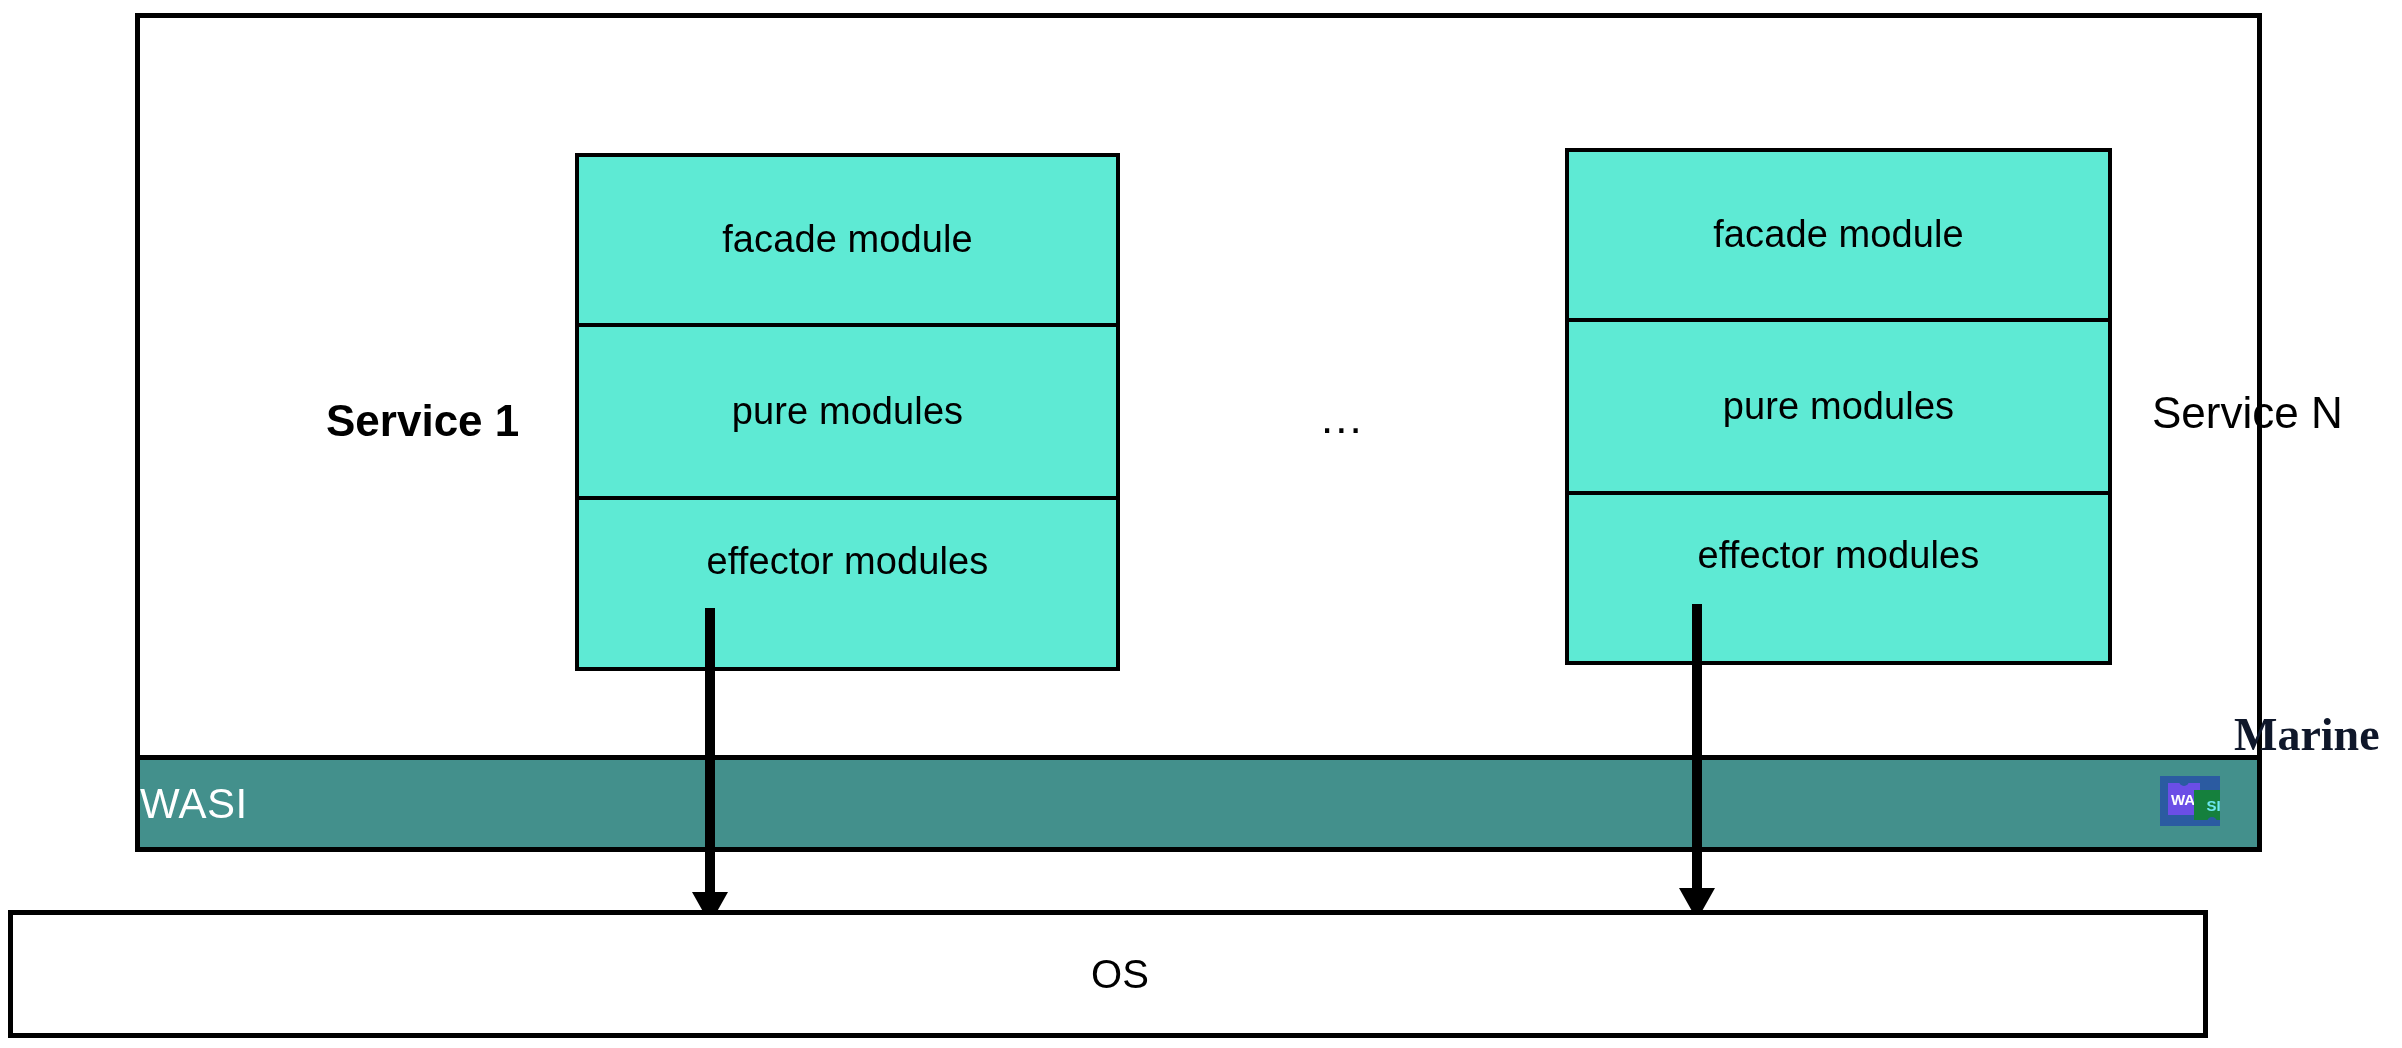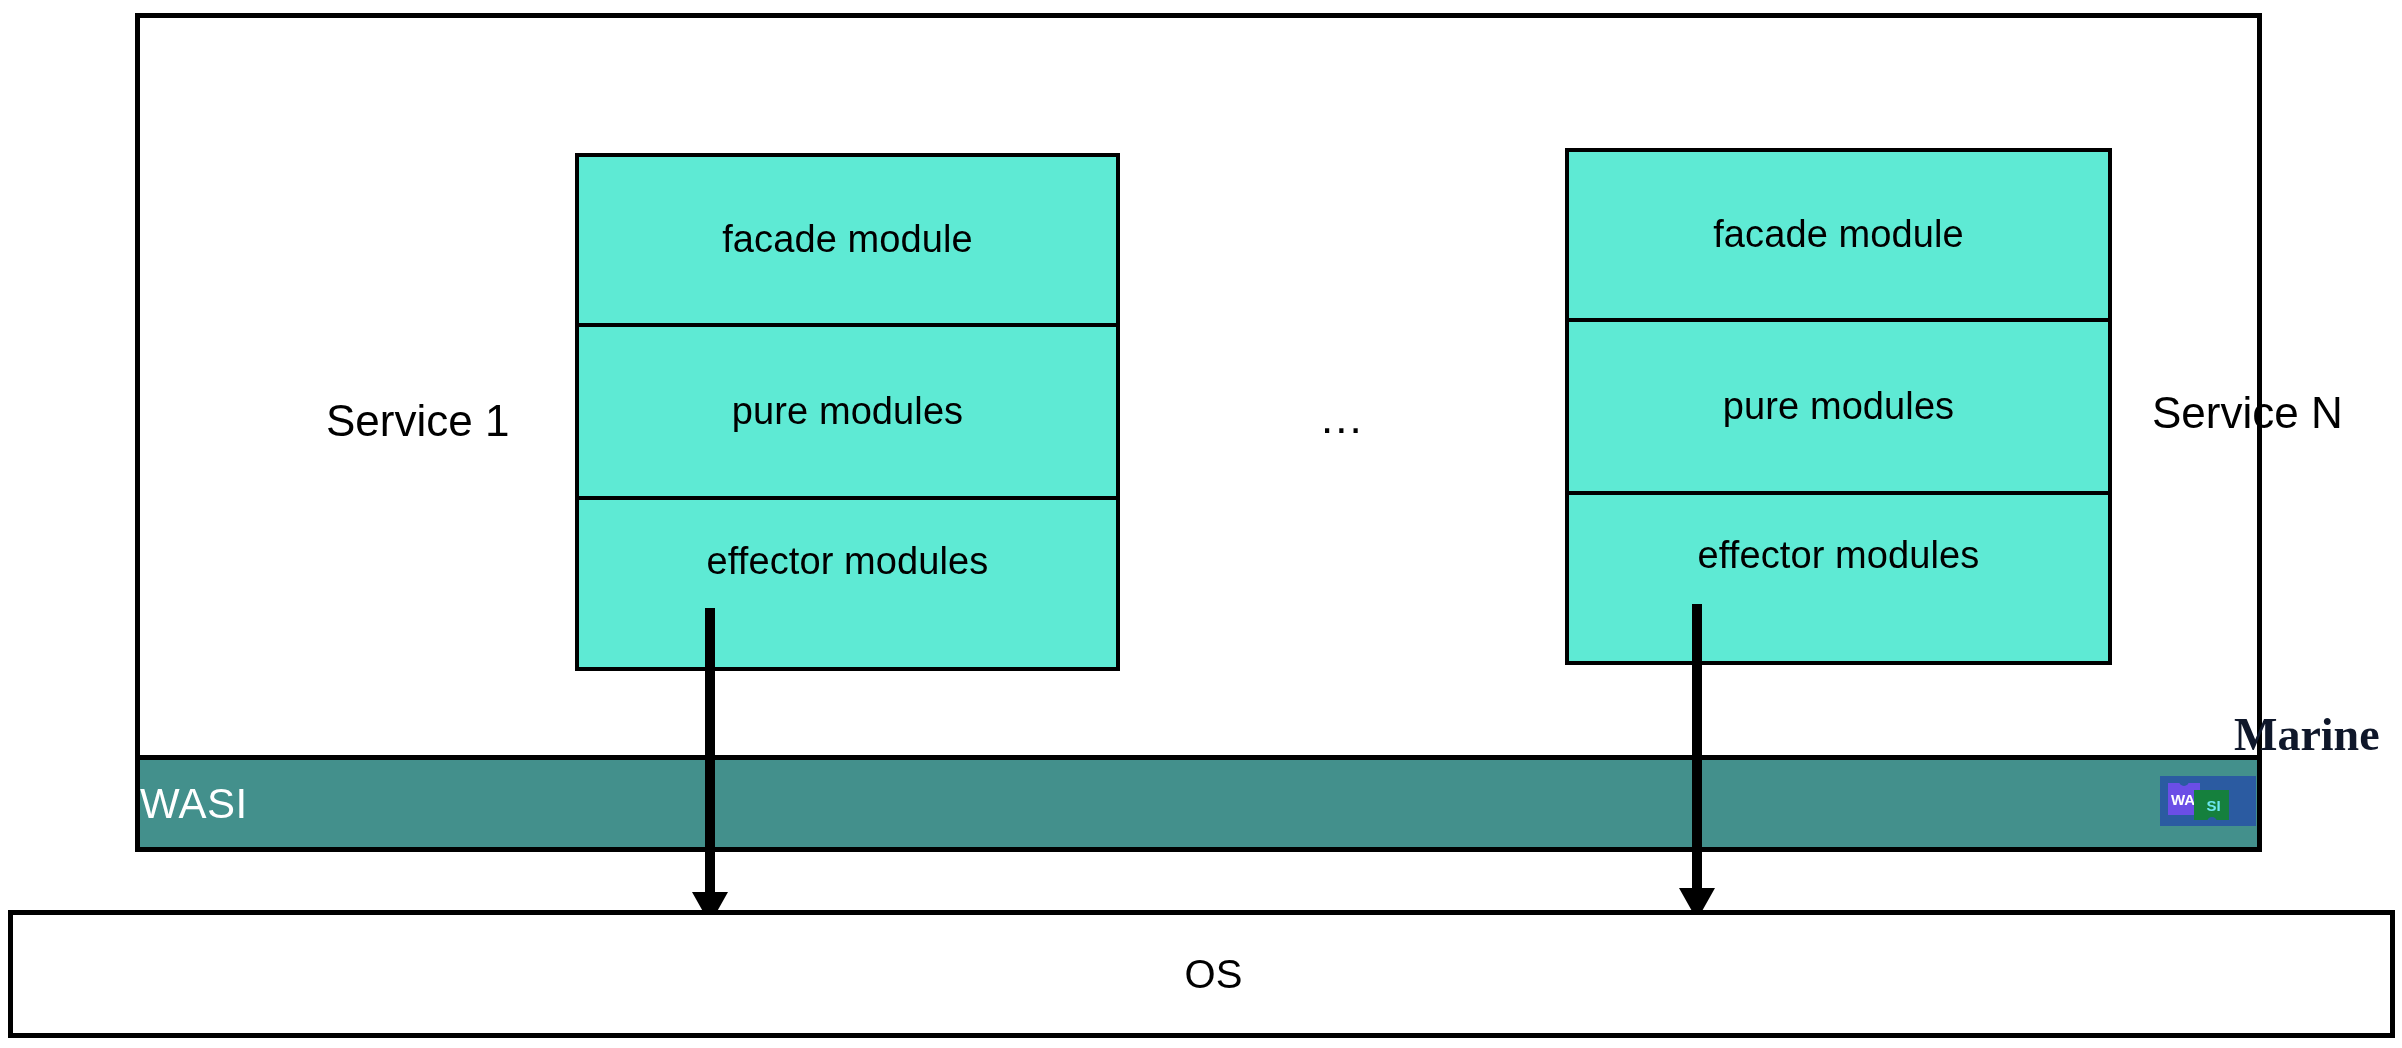--- a/index.html
+++ b/index.html
@@ -76,20 +76,21 @@
   
   .side-label {
     position: absolute;
     font-size: 44px;
     color: #000000;
     white-space: nowrap;
   }
   .side-label.service-1 {
     left: 186px;
     top: 378px;
+    font-weight: bold;
   }
   .side-label.service-n {
     left: 2012px;
     top: 370px;
   }
 
   
   .ellipsis {
     position: absolute;
     left: 1181px;
@@ -132,21 +133,21 @@
     color: #ffffff;
     font-size: 42px;
     letter-spacing: 0.5px;
   }
 
   
   .wasi-logo {
     position: absolute;
     left: 2160px;
     top: 776px;
-    width: 96px;
+    width: 60px;
     height: 50px;
     background: #2b5ba1;
     overflow: hidden;
   }
   .wasi-logo .piece {
     position: absolute;
     display: flex;
     align-items: center;
     justify-content: center;
     font-size: 15px;
@@ -192,21 +193,21 @@
     height: 6px;
     background: #2b5ba1;
     border-radius: 5px 5px 0 0;
   }
 
   
   .os-box {
     position: absolute;
     left: 8px;
     top: 910px;
-    width: 2387px;
+    width: 2200px;
     height: 128px;
     border: 5px solid #000000;
     box-sizing: border-box;
     background: #ffffff;
     display: flex;
     align-items: center;
     justify-content: center;
     padding-left: 24px;
   }
   .os-label {

